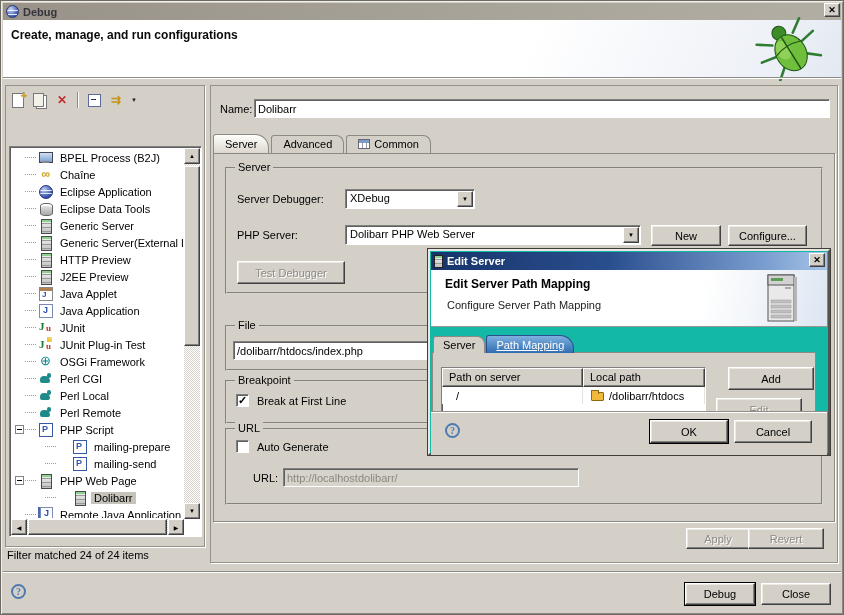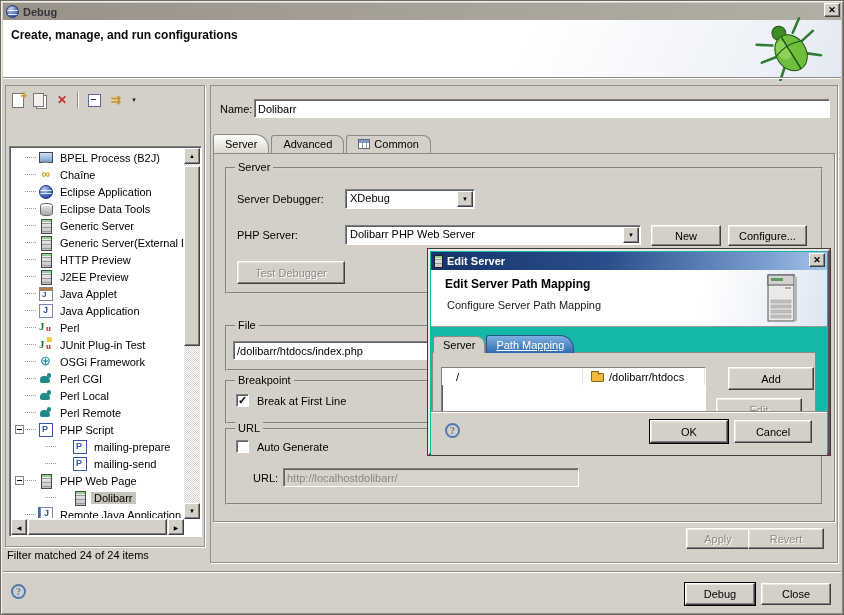--- a/index.html
+++ b/index.html
@@ -250,21 +250,21 @@
           <div class="tree-item lvl1">
             <span class="ticon icon-applet"></span>
             <span class="tlabel">Java Applet</span>
           </div>
           <div class="tree-item lvl1">
             <span class="ticon icon-java"></span>
             <span class="tlabel">Java Application</span>
           </div>
           <div class="tree-item lvl1">
             <span class="ticon icon-junit"></span>
-            <span class="tlabel">Perl</span>
+            <span class="tlabel">JUnit</span>
           </div>
           <div class="tree-item lvl1">
             <span class="ticon icon-junit-plugin"></span>
             <span class="tlabel">JUnit Plug-in Test</span>
           </div>
           <div class="tree-item lvl1">
             <span class="ticon icon-osgi">⊕</span>
             <span class="tlabel">OSGi Framework</span>
           </div>
           <div class="tree-item lvl1">
@@ -400,20 +400,24 @@
         </g>
         <rect x="29" y="3" width="3" height="44" fill="#b5b5b5"></rect>
       </svg>
     </div>
     <div class="dtabs">
         <span class="dtab"><span>Server</span></span>
         <span class="dtab active"><span>Path Mapping</span></span>
       </div>
     <div class="dlg-tabcontent">
       <div class="map-table">
+        <div class="mt-head">
+            <span class="mt-hcell" style="width: 141px;">Path on server</span>
+            <span class="mt-hcell" style="width: 122px;">Local path</span>
+          </div>
         <div>
             <div class="mt-row">
               <span class="mt-cell" style="width: 141px; padding-left: 14px;">/</span>
               <span class="mt-cell" style="width: 122px;">
                 <span class="folder-icon"></span>
                 <span>/dolibarr/htdocs</span>
               </span>
             </div>
           </div>
       </div>

